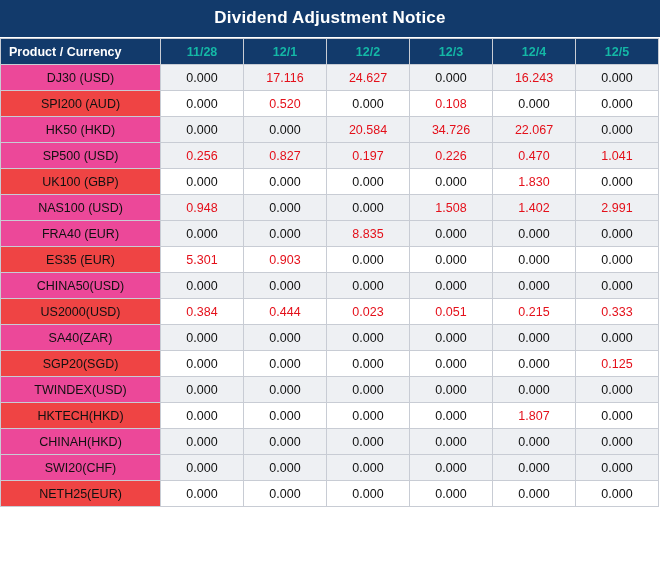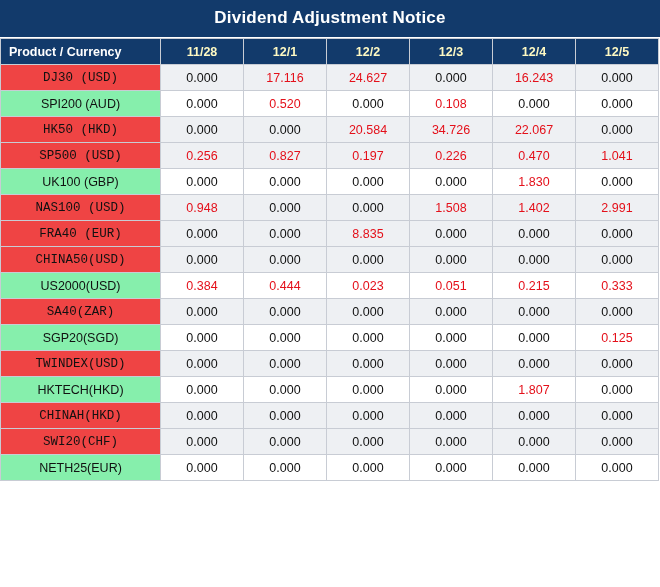--- a/index.html
+++ b/index.html
@@ -41,44 +41,43 @@
     border: 1px solid #c8ccd4;
     font-size: 12.5px;
     height: 26px;
     padding: 0 6px;
     box-sizing: border-box;
     white-space: nowrap;
     overflow: hidden;
   }
   thead th {
     background: #123a6b;
-    color: #fef9c3;
+    color: #14b8a6;
     font-weight: bold;
     border: 1px solid #123a6b;
     border-right: 1px solid #2a5somethingf;
   }
   thead th.head-product {
     text-align: left;
     padding-left: 8px;
     color: #ffffff;
     width: 160px;
   }
   thead th.head-date {
     text-align: center;
     font-weight: bold;
   }
   tbody td.name {
     text-align: center;
     font-weight: normal;
     color: #111111;
-    background: #86efac;
+    background: #ef4444;
   }
   tbody tr.alt td.name {
-    background: #ef4444;
-    font-family: Liberation Mono, monospace;
+    background: #ec4899;
   }
   tbody tr.alt td.val {
     background: #eef0f3;
   }
   tbody td.val {
     text-align: center;
     color: #111111;
     background: #ffffff;
     font-variant-numeric: tabular-nums;
   }
@@ -173,20 +172,29 @@
         </tr>
         <tr class="alt">
           <td class="name">FRA40 (EUR)</td>
           <td class="val">0.000</td>
           <td class="val">0.000</td>
           <td class="val hl">8.835</td>
           <td class="val">0.000</td>
           <td class="val">0.000</td>
           <td class="val">0.000</td>
         </tr>
+        <tr>
+          <td class="name">ES35 (EUR)</td>
+          <td class="val hl">5.301</td>
+          <td class="val hl">0.903</td>
+          <td class="val">0.000</td>
+          <td class="val">0.000</td>
+          <td class="val">0.000</td>
+          <td class="val">0.000</td>
+        </tr>
         <tr class="alt">
           <td class="name">CHINA50(USD)</td>
           <td class="val">0.000</td>
           <td class="val">0.000</td>
           <td class="val">0.000</td>
           <td class="val">0.000</td>
           <td class="val">0.000</td>
           <td class="val">0.000</td>
         </tr>
         <tr>

